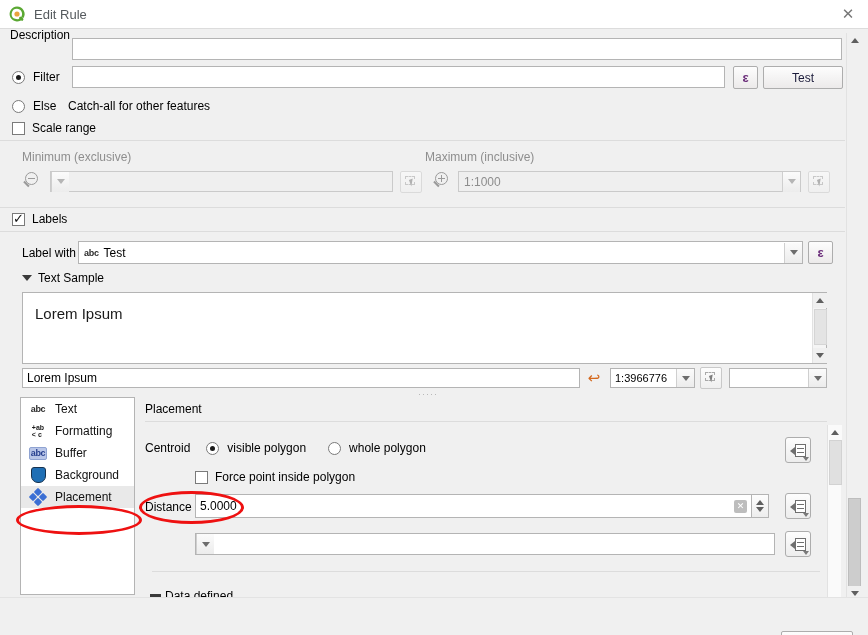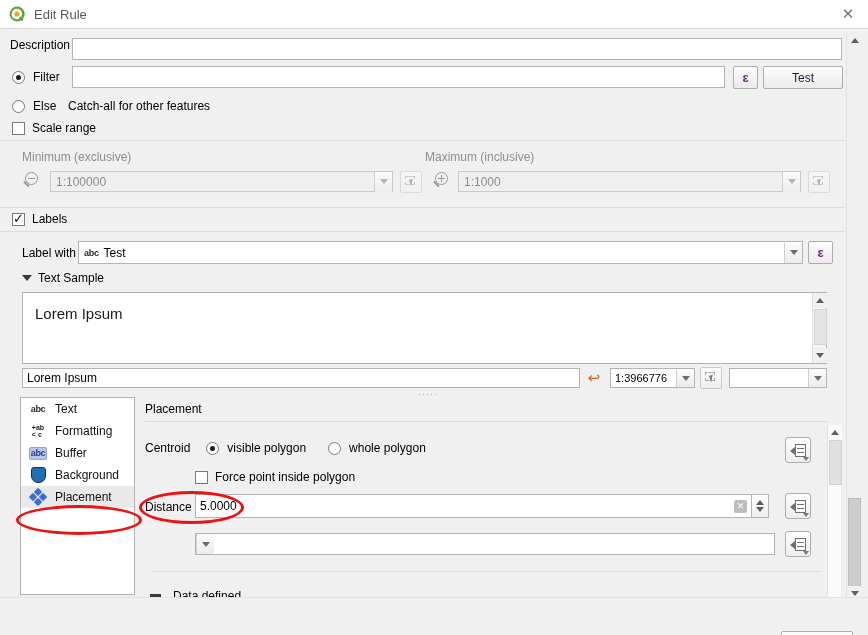--- a/index.html
+++ b/index.html
@@ -277,21 +277,21 @@
         <path d="M9 3.8 A5.2 5.2 0 0 1 13.4 11.6 L15.3 13.2 A7.5 7.5 0 0 0 9 1.5 Z" fill="#5aa832"></path>
         <circle cx="9" cy="9" r="2.6" fill="#e8a33d"></circle>
         <rect x="12.2" y="11.4" width="4.6" height="2.4" rx="0.6" transform="rotate(40 12.2 11.4)" fill="#5aa832"></rect>
       </svg>
     </div>
     <div class="title-text">Edit Rule</div>
     <div class="close-btn">✕</div>
   </div>
   <div class="titlebar-sep"></div>
 
-  <div class="row" style="left:10px; top:38px;">
+  <div class="row" style="left:10px; top:28px;">
     <span class="lbl">Description</span>
   </div>
   <div class="tfield" style="position:absolute; left:72px; top:38px; width:770px;"></div>
 
   <div class="row" style="left:12px; top:70px; gap:8px;">
     <span class="radio on"></span>
     <span class="lbl">Filter</span>
   </div>
   <div class="tfield" style="position:absolute; left:72px; top:66px; width:653px;"></div>
   <div class="btn" style="position:absolute; left:733px; top:66px; width:25px; height:23px; color:#6b2d7a; font-size:13px; font-weight:bold;">ε</div>
@@ -313,21 +313,20 @@
 
   <div class="row" style="left:22px; top:150px;">
     <span class="lbl-dim">Minimum (exclusive)</span>
   </div>
   <div class="mag" style="position:absolute; left:22px; top:171px;">
     <div class="lens"></div>
       <div class="handle"></div>
       <div class="sign-h"></div>
   </div>
   <div class="tfield disabled" style="position:absolute; left:50px; top:171px; width:343px; height:21px; padding:0;">
-    <span style="flex:1; padding-left:5px;">1:100000</span>
     <span class="combo-arrow dim"></span>
   </div>
   <div class="pick-btn" style="position:absolute; left:400px; top:171px; opacity:0.55;">
     <span class="pick-glyph">
         <span class="rect"></span>
         <span class="cursor"></span>
       </span>
   </div>
 
   <div class="row" style="left:425px; top:150px;">
@@ -508,21 +507,21 @@
       <span class="tri"></span>
         <span class="sheet"></span>
         <span class="l1"></span>
         <span class="l2"></span>
     </span>
     <span class="caret"></span>
   </div>
 
   <div class="hsep" style="left:152px; top:571px; width:668px;"></div>
 
-  <div class="row" style="left:150px; top:589px; gap:12px;">
+  <div class="row" style="left:150px; top:589px; gap:4px;">
     <span style="width:11px;height:4px;background:#3a3a3a;"></span>
     <span class="lbl">Data defined</span>
   </div>
 
   <div class="vscroll" style="left:827px; top:425px; width:14px; height:173px; background:#fafafa;">
     <div class="arrow up" style="width:14px; background:#fafafa;">
         <span class="tri-up"></span>
       </div>
     <div class="thumb" style="top:15px; height:45px; background:#e0e0e0; border-color:#d2d2d2;"></div>
   </div>

